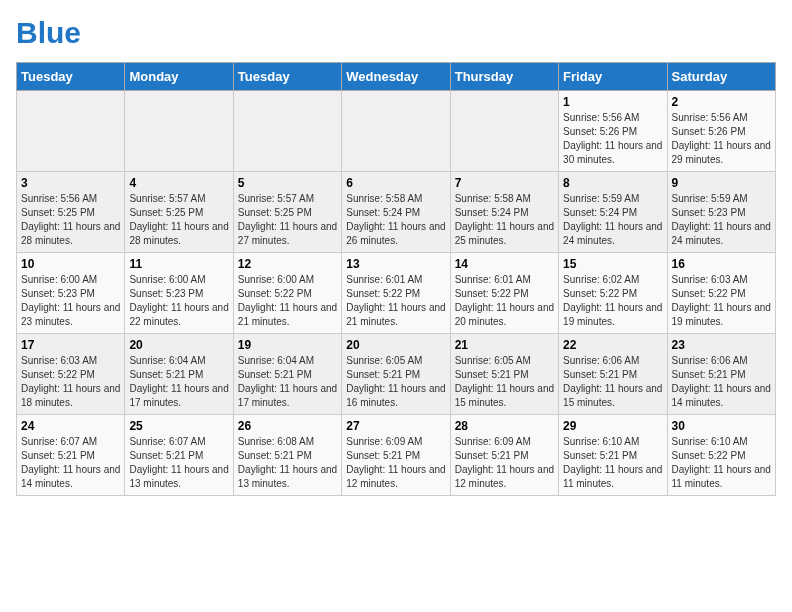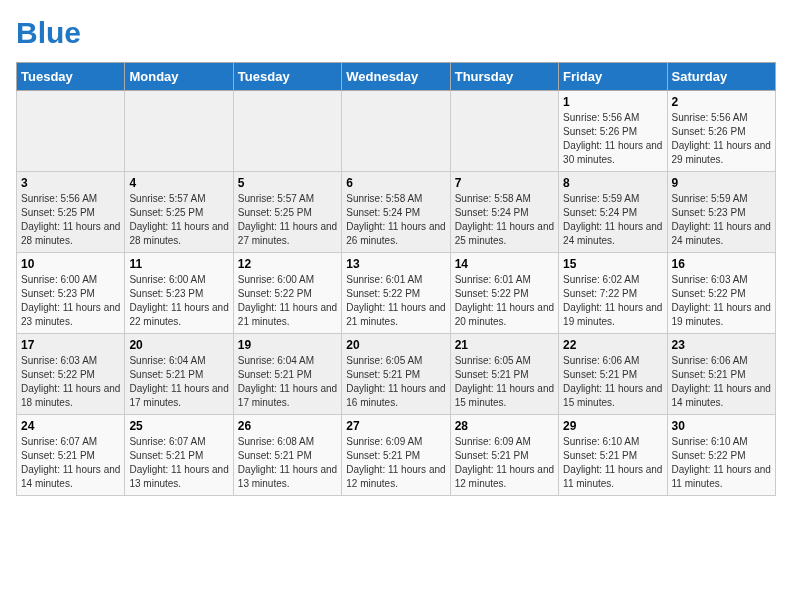--- a/index.html
+++ b/index.html
@@ -189,21 +189,21 @@
         </td>
         <td>
           <span class="day-num">14</span>
           <div class="day-info" style="white-space: pre-line;">Sunrise: 6:01 AM
 Sunset: 5:22 PM
 Daylight: 11 hours and 20 minutes.</div>
         </td>
         <td>
           <span class="day-num">15</span>
           <div class="day-info" style="white-space: pre-line;">Sunrise: 6:02 AM
-Sunset: 7:22 PM
+Sunset: 5:22 PM
 Daylight: 11 hours and 19 minutes.</div>
         </td>
         <td>
           <span class="day-num">16</span>
           <div class="day-info" style="white-space: pre-line;">Sunrise: 6:03 AM
 Sunset: 5:22 PM
 Daylight: 11 hours and 19 minutes.</div>
         </td>
       </tr>
       <tr>

